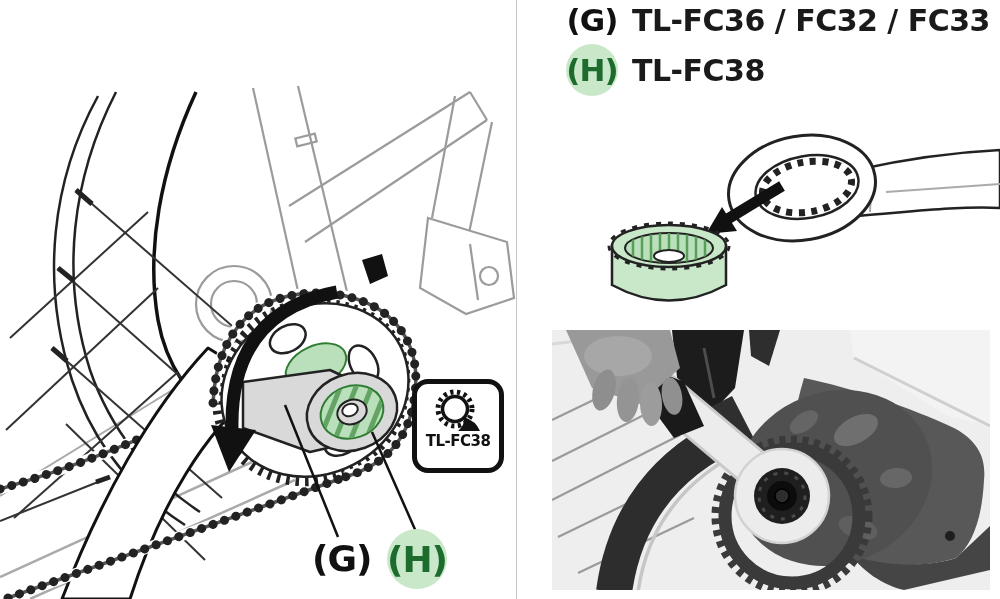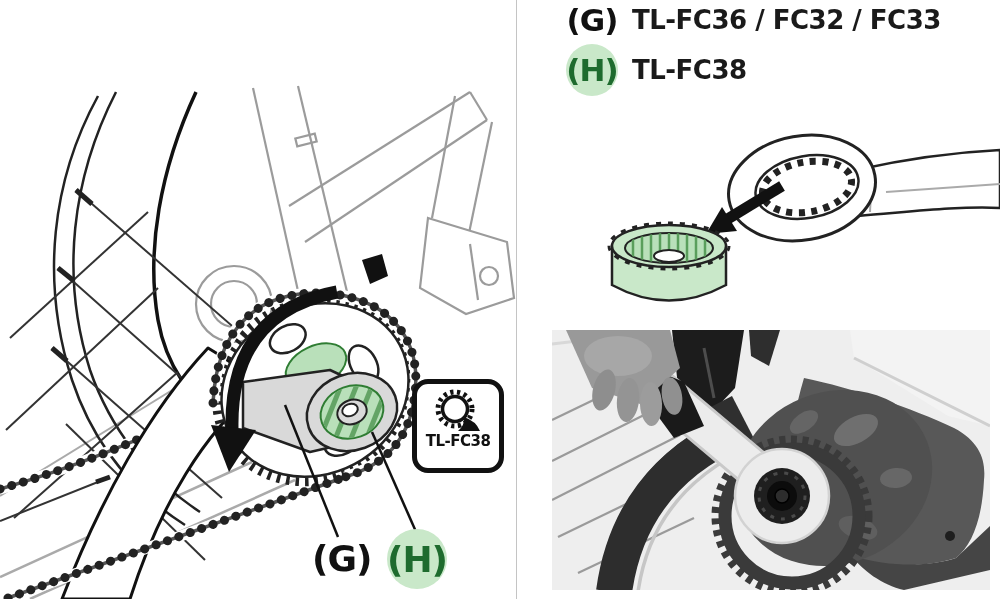--- a/index.html
+++ b/index.html
@@ -22,21 +22,21 @@
   .badge-label{font-size:15px;font-weight:800;color:#111;letter-spacing:-0.5px;margin-top:-2px;}
 
   
   .legend{position:absolute;left:566px;top:2px;width:430px;}
   .legend-row{display:flex;align-items:center;margin-bottom:6px;}
   .legend-key{width:52px;height:52px;display:flex;align-items:center;justify-content:center;flex:0 0 52px;}
   .legend-key.plain{height:36px;}
   .key-text{font-size:31px;font-weight:800;color:#111;letter-spacing:-1px;}
   .legend-key.green{background:#c9e8c9;border-radius:50%;}
   .legend-key.green .key-text{color:#1e6b2e;}
-  .legend-tools{font-size:26px;font-weight:600;color:#1a1a1a;margin-left:14px;letter-spacing:-0.5px;}
+  .legend-tools{font-size:30px;font-weight:600;color:#1a1a1a;margin-left:14px;letter-spacing:-0.5px;}
 </style>
 </head>
 <body>
 
 <div class="page">
 
   <svg class="abs" style="left:0;top:0" width="517" height="599" viewBox="0 0 517 599">
 
     <g stroke="#9b9b9b" stroke-width="2.2" fill="none">
       <path d="M 253 88 L 300 300"></path>

